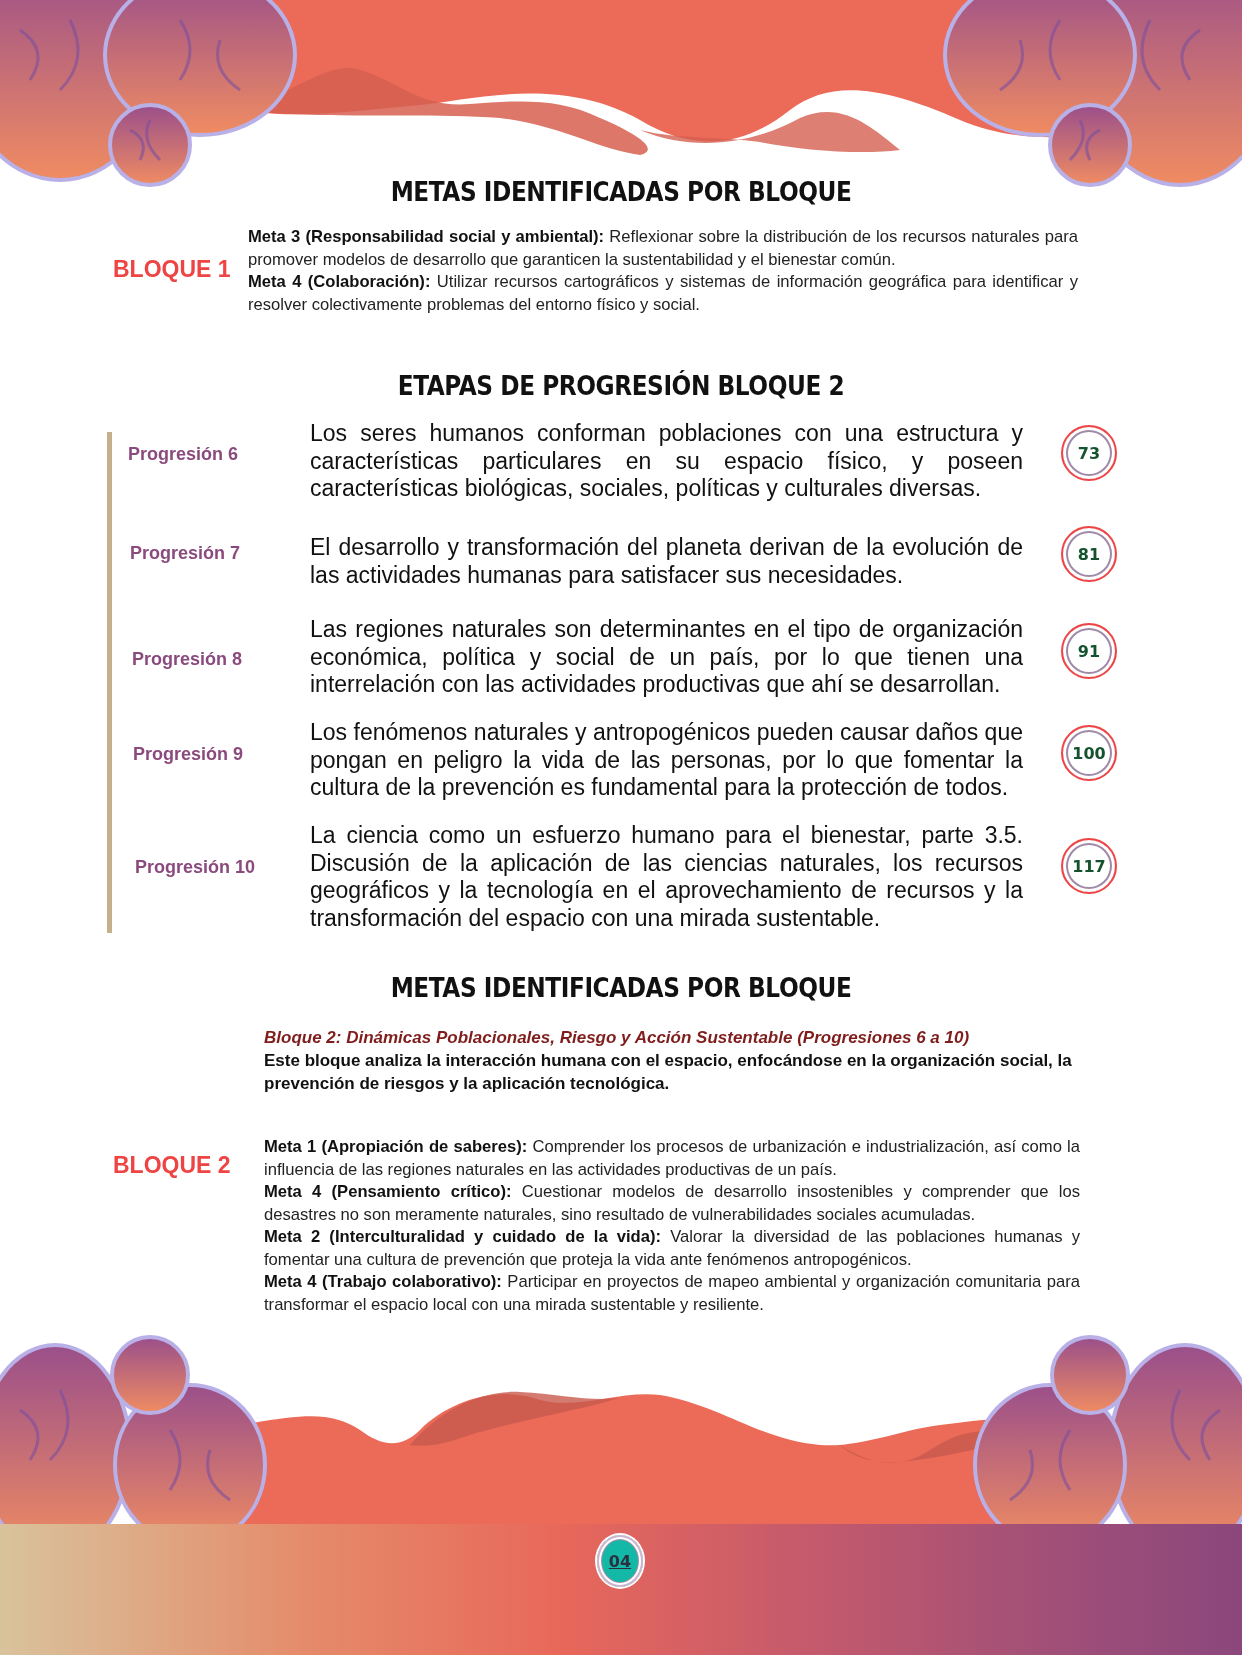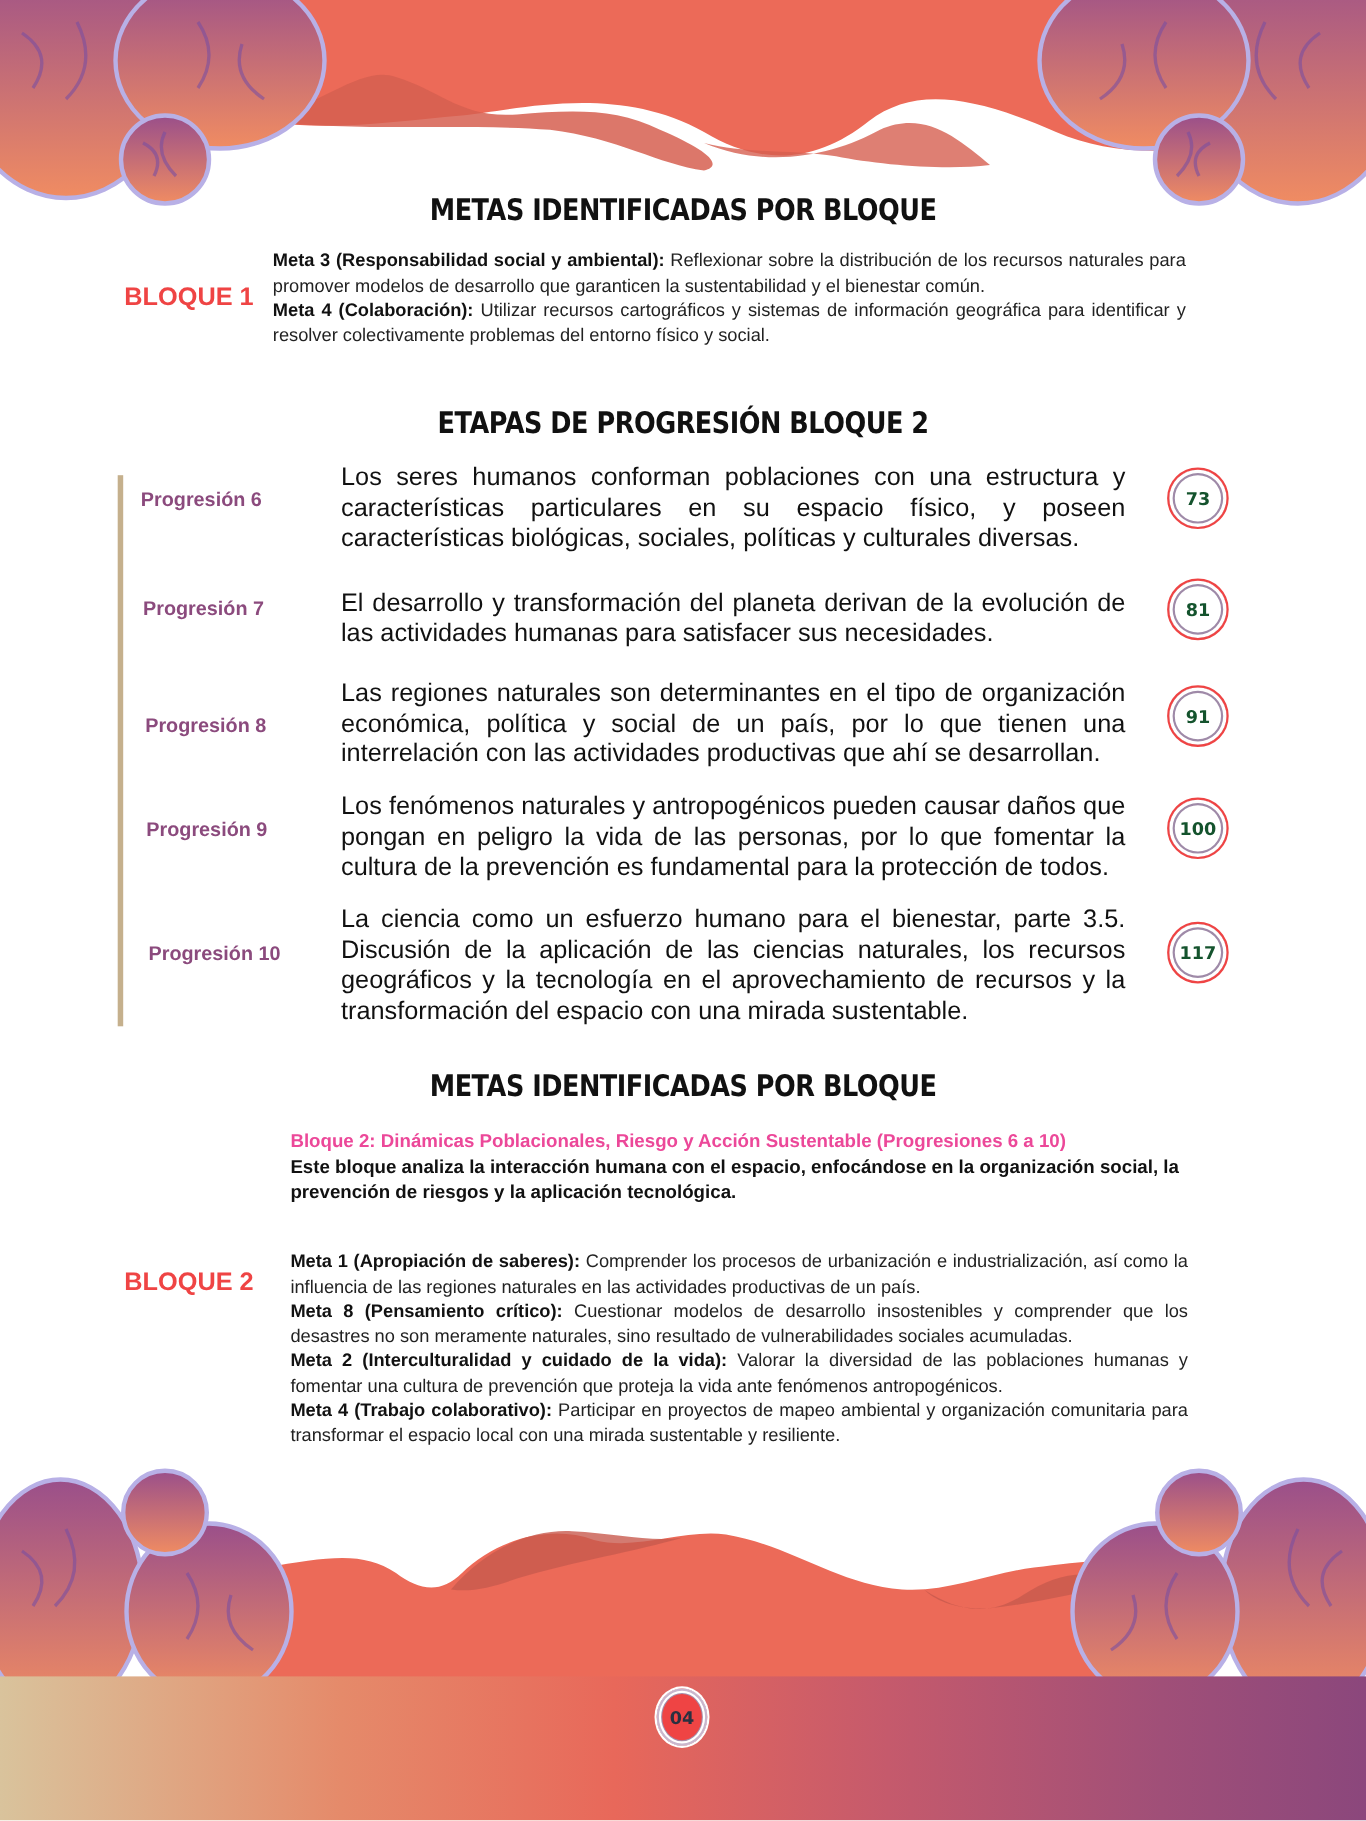--- a/index.html
+++ b/index.html
@@ -7,24 +7,24 @@
   .abs { position:absolute; }
   .title { position:absolute; left:0; width:1242px; text-align:center; font-family:"DejaVu Sans", sans-serif; font-weight:bold; font-size:27px; letter-spacing:-0.5px; color:#111; transform:scaleX(0.86); transform-origin:center; }
   .bloque-label { position:absolute; font-weight:bold; font-size:23px; color:#ef4444; }
   .metas { position:absolute; font-size:16.6px; line-height:22.5px; color:#222; text-align:justify; }
   .metas b { color:#111; }
   .prog-bar { position:absolute; left:107px; top:432px; width:5px; height:501px; background:#c5b08d; }
   .prog-label { position:absolute; left:128px; font-weight:bold; font-size:18px; color:#8b4a7d; }
   .prog-text { position:absolute; left:310px; width:713px; font-size:23px; line-height:27.5px; color:#111; text-align:justify; }
   .badge { position:absolute; width:52px; height:52px; border-radius:50%; border:2px solid #ef4444; box-shadow: inset 0 0 0 3px #fff, inset 0 0 0 5px #9f8aa8; display:flex; align-items:center; justify-content:center; font-family:"DejaVu Sans", sans-serif; font-weight:bold; font-size:16px; color:#14532d; background:#fff; }
   .bloque2-head { position:absolute; left:264px; width:816px; font-size:17px; line-height:23px; }
-  .bloque2-head .sub { color:#ec4899; font-weight:bold; }
+  .bloque2-head .sub { color:#7f1d1d; font-weight:bold;font-style:italic; }
   .bloque2-head .desc { color:#111; font-weight:bold; }
   .footer-bar { position:absolute; left:0; top:1524px; width:1242px; height:131px; background:linear-gradient(90deg,#d9c39c 0%,#e58a6a 25%,#e8685a 45%,#c55a6c 65%,#a04f78 85%,#8b477c 100%); }
-  .page-badge { position:absolute; left:597px; top:1535px; width:46px; height:52px; border-radius:50%; background:#ef4444; box-shadow: 0 0 0 2px #fff, inset 0 0 0 2px #c9b6cc, inset 0 0 0 4px #fff, inset 0 0 0 5px #a58daa; display:flex; align-items:center; justify-content:center; font-family:"DejaVu Sans", sans-serif; font-weight:bold; font-size:16px; color:#2a3040; }
+  .page-badge { position:absolute; left:597px; top:1535px; width:46px; height:52px; border-radius:50%; background:#14b8a6; box-shadow: 0 0 0 2px #fff, inset 0 0 0 2px #c9b6cc, inset 0 0 0 4px #fff, inset 0 0 0 5px #a58daa; display:flex; align-items:center; justify-content:center; font-family:"DejaVu Sans", sans-serif; font-weight:bold; font-size:16px; color:#2a3040;text-decoration:underline; }
 </style>
 </head>
 <body>
 
 <svg class="abs" style="left:0;top:0" width="1242" height="200" viewBox="0 0 1242 200">
   <defs>
     <linearGradient id="fl" x1="0" y1="0" x2="0" y2="1">
       <stop offset="0" stop-color="#9a4f8a"></stop>
       <stop offset="1" stop-color="#f08c62"></stop>
     </linearGradient>
@@ -79,21 +79,21 @@
 <div class="badge" style="left:1061px;top:838px">117</div>
 
 <div class="title" style="top:972px">METAS IDENTIFICADAS POR BLOQUE</div>
 <div class="bloque2-head" style="top:1026px">
   <div class="sub">Bloque 2: Dinámicas Poblacionales, Riesgo y Acción Sustentable (Progresiones 6 a 10)</div>
   <div class="desc">Este bloque analiza la interacción humana con el espacio, enfocándose en la organización social, la prevención de riesgos y la aplicación tecnológica.</div>
 </div>
 <div class="bloque-label" style="left:113px;top:1152px">BLOQUE 2</div>
 <div class="metas" style="left:264px;top:1136px;width:816px">
   <div><b>Meta 1 (Apropiación de saberes):</b><span> Comprender los procesos de urbanización e industrialización, así como la influencia de las regiones naturales en las actividades productivas de un país.</span></div>
-  <div><b>Meta 8 (Pensamiento crítico):</b><span> Cuestionar modelos de desarrollo insostenibles y comprender que los desastres no son meramente naturales, sino resultado de vulnerabilidades sociales acumuladas.</span></div>
+  <div><b>Meta 4 (Pensamiento crítico):</b><span> Cuestionar modelos de desarrollo insostenibles y comprender que los desastres no son meramente naturales, sino resultado de vulnerabilidades sociales acumuladas.</span></div>
   <div><b>Meta 2 (Interculturalidad y cuidado de la vida):</b><span> Valorar la diversidad de las poblaciones humanas y fomentar una cultura de prevención que proteja la vida ante fenómenos antropogénicos.</span></div>
   <div><b>Meta 4 (Trabajo colaborativo):</b><span> Participar en proyectos de mapeo ambiental y organización comunitaria para transformar el espacio local con una mirada sustentable y resiliente.</span></div>
 </div>
 
 <svg class="abs" style="left:0;top:1330px" width="1242" height="200" viewBox="0 0 1242 200">
   <defs>
     <linearGradient id="fl2" x1="0" y1="0" x2="0" y2="1">
       <stop offset="0" stop-color="#9a4f8a"></stop>
       <stop offset="1" stop-color="#f08c62"></stop>
     </linearGradient>

